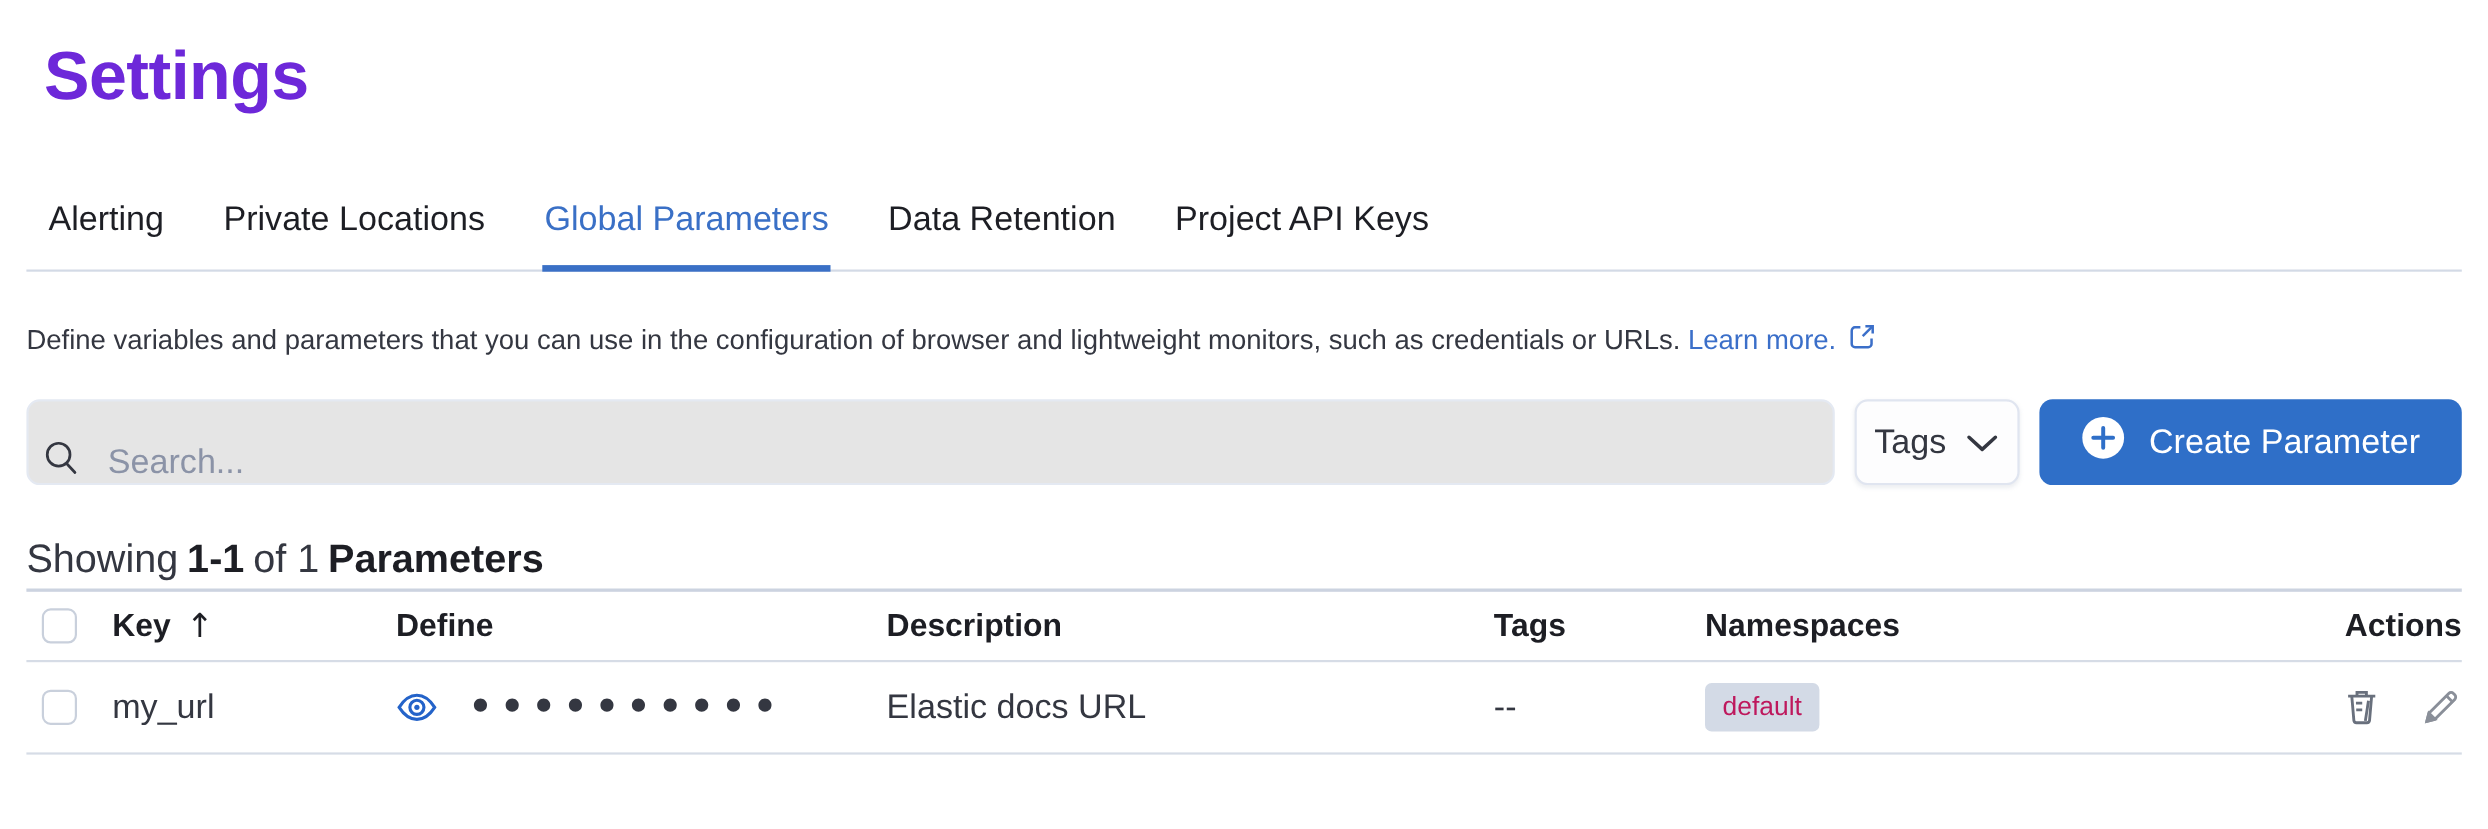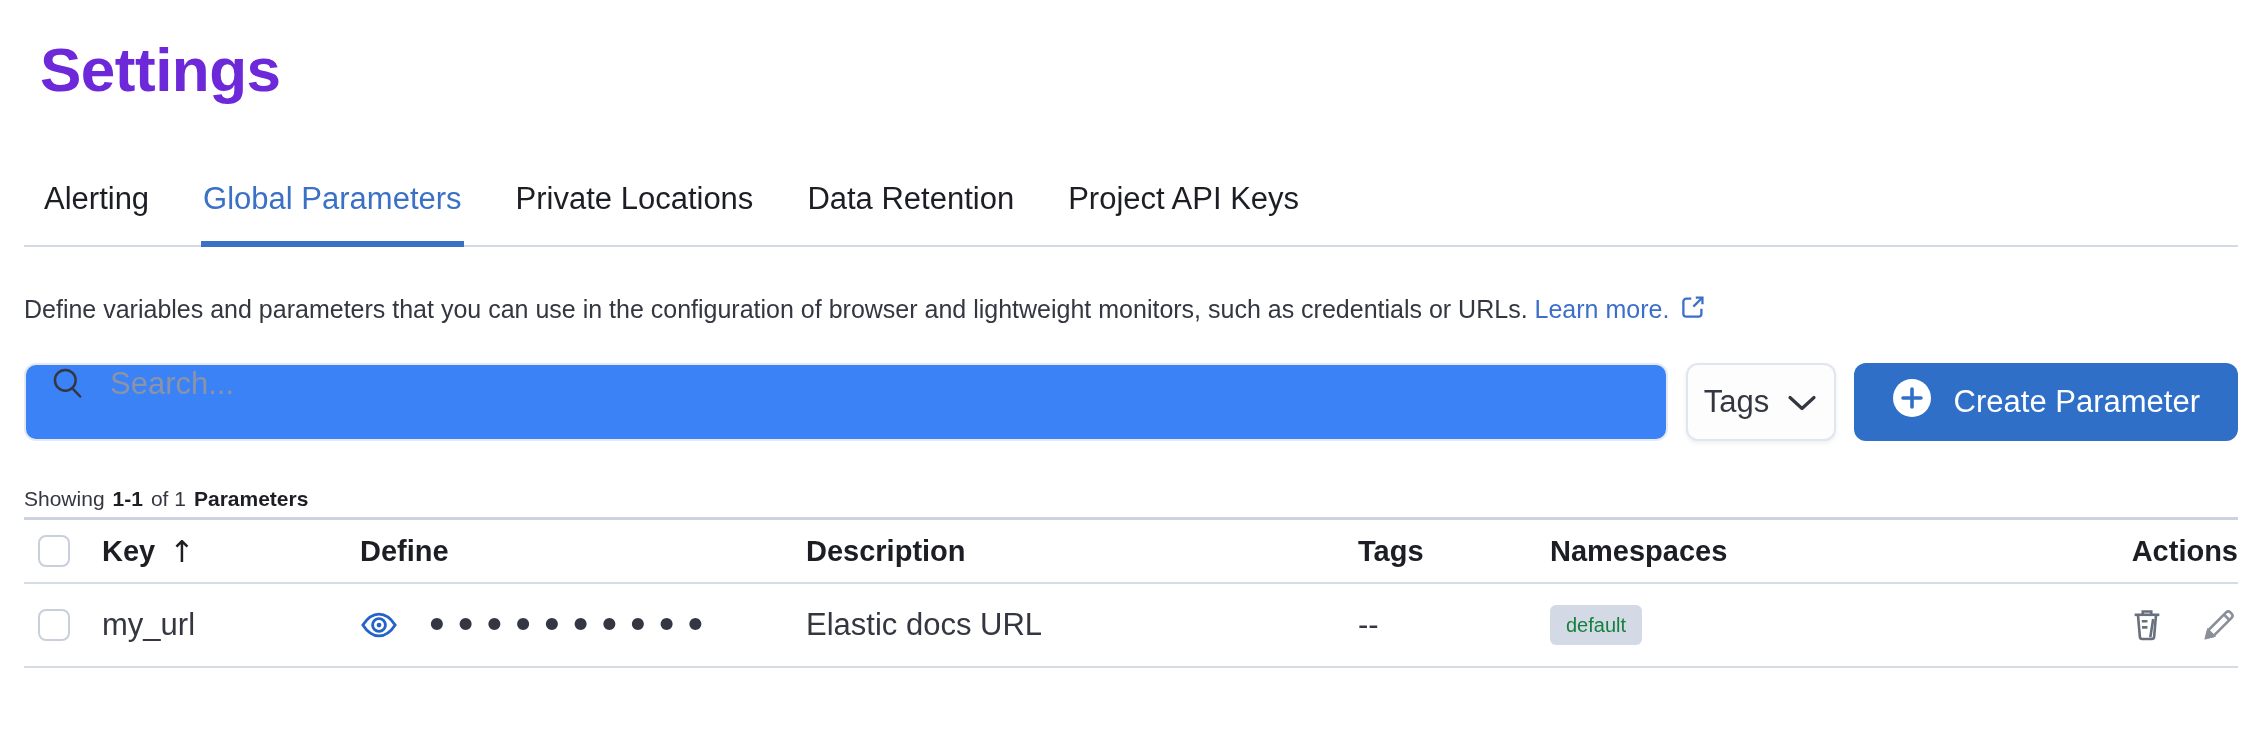--- a/index.html
+++ b/index.html
@@ -39,23 +39,23 @@
   .description {
     margin-top: 38px; width: 2200px;
     font-size: 25px; line-height: 49px; color: #343741;
   }
   .learn-more { color: var(--link, #3b6fc9); text-decoration: none; cursor: pointer; }
   .ext-icon { display: inline-block; vertical-align: -3px; margin-left: 10px; }
 
   
   .toolbar { margin-top: 26px; display: flex; gap: 18px; height: 78px; }
   .search-box {
-    flex: 1; display: flex; align-items: flex-start; gap: 22px;
-    background: #3b82f6; border: 2px solid #e4e9f2; border-radius: 12px;
-    padding: 0 24px;
+    flex: 1; display: flex; align-items: flex-end; gap: 22px;
+    background: #e5e5e5; border: 2px solid #e4e9f2; border-radius: 12px;
+    padding: 0 12px;
   }
   .search-box input {
     flex: 1; border: none; outline: none; background: transparent;
     font-size: 31px; color: #343741; font-family: inherit;
   }
   .search-box input::placeholder { color: #8b93a7; }
   .btn-tags {
     width: 150px; display: flex; align-items: center; justify-content: center; gap: 18px;
     background: #fdfdfe; border: 2px solid #e0e5f0; border-radius: 12px;
     font-size: 31px; color: #343741; cursor: pointer;
@@ -64,21 +64,21 @@
   .btn-create {
     display: flex; align-items: center; justify-content: center; gap: 22px;
     padding: 15px 38px;
     background: var(--accent-btn, #2f6fc8); border: none; border-radius: 12px;
     font-size: 31px; font-weight: 500; color: #ffffff; cursor: pointer;
     font-family: inherit;
   }
 
   
   .summary {
-    margin-top: 46px; font-size: 21px; color: #343741;
+    margin-top: 46px; font-size: 36px; color: #343741;
     display: flex; gap: 8px; align-items: baseline;
   }
   .summary .bold { font-weight: 700; color: #1d1e24; }
 
   
   .table { margin-top: 6px; border-top: 3px solid #ccd3e0; }
   .trow {
     display: grid;
     grid-template-columns: 78px 258px 446px 552px 192px 1fr 132px;
     align-items: center;
@@ -94,38 +94,38 @@
     cursor: pointer;
   }
   .sort-arrow { margin-left: 14px; font-weight: 400; font-size: 30px; color: #1d1e24; font-family: "DejaVu Sans", sans-serif; }
   .value-cell { gap: 28px; }
   .masked {
     font-family: "DejaVu Sans", sans-serif;
     font-size: 34px; letter-spacing: 7px; color: #343741; font-weight: 700;
     white-space: nowrap;
   }
   .badge {
-    display: inline-block; background: var(--badge-bg, #d3dae6); color: #15803d;
-    font-size: 20px; line-height: 1; padding: 10px 16px; border-radius: 6px;
+    display: inline-block; background: var(--badge-bg, #d3dae6); color: #be185d;
+    font-size: 24px; line-height: 1; padding: 10px 16px; border-radius: 6px;
   }
   .actions-cell { gap: 34px; }
   .icon-btn { cursor: pointer; display: inline-flex; }
   .eye-btn { cursor: pointer; display: inline-flex; }
 </style>
 </head>
 <body>
 
 <div class="page">
 
   <h1 class="page-title">Settings</h1>
 
   <div class="tabs">
     <div class="tab">Alerting</div>
+    <div class="tab">Private Locations</div>
     <div class="tab active">Global Parameters</div>
-    <div class="tab">Private Locations</div>
     <div class="tab">Data Retention</div>
     <div class="tab">Project API Keys</div>
   </div>
 
   <div class="description">
     <span>Define variables and parameters that you can use in the configuration of browser and lightweight monitors, such as credentials or URLs.</span>
     <span> </span>
     <a class="learn-more"><span>Learn more.</span><span class="ext-icon"><svg width="28" height="28" viewBox="0 0 16 16" fill="none">
             <path d="M7 3.2H4.2A1.7 1.7 0 0 0 2.5 4.9v6.9a1.7 1.7 0 0 0 1.7 1.7h6.9a1.7 1.7 0 0 0 1.7-1.7V9" stroke="#3b6fc9" stroke-width="1.3"></path>
             <path d="M9.6 2.6h3.8v3.8" stroke="#3b6fc9" stroke-width="1.3"></path>

